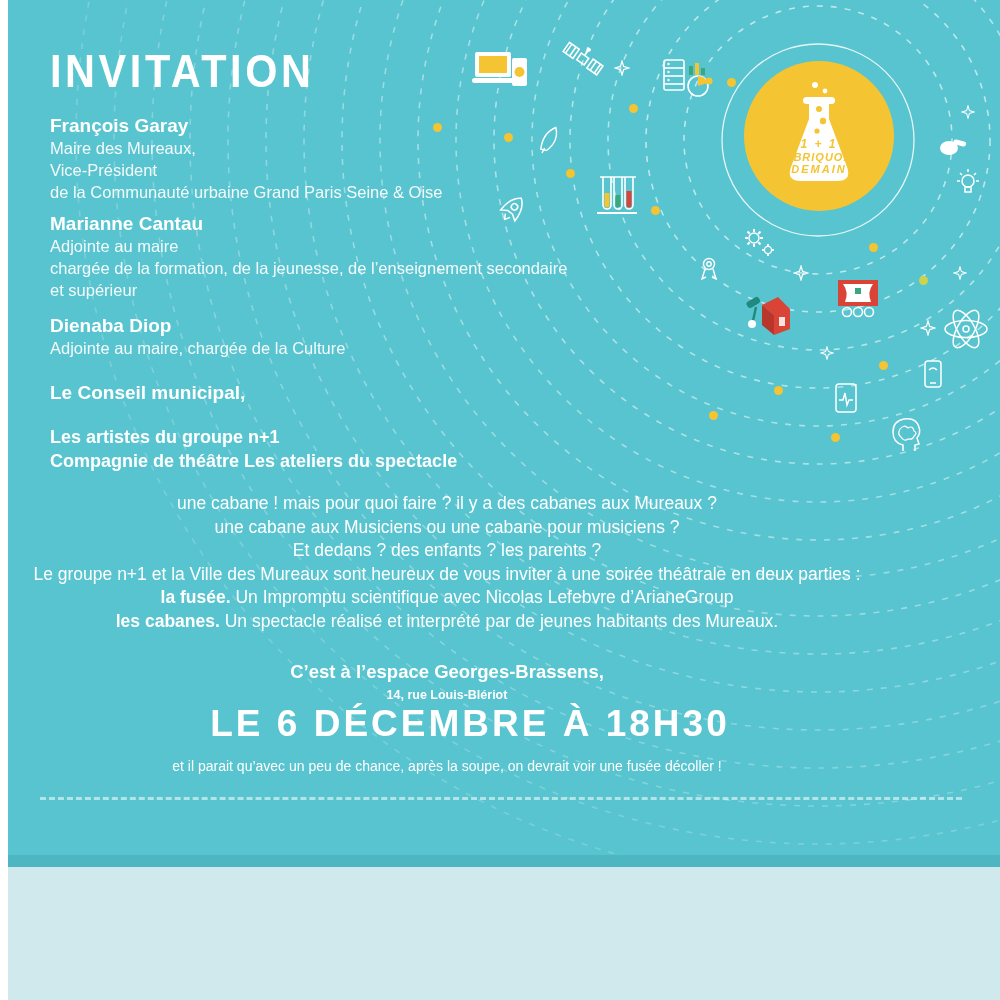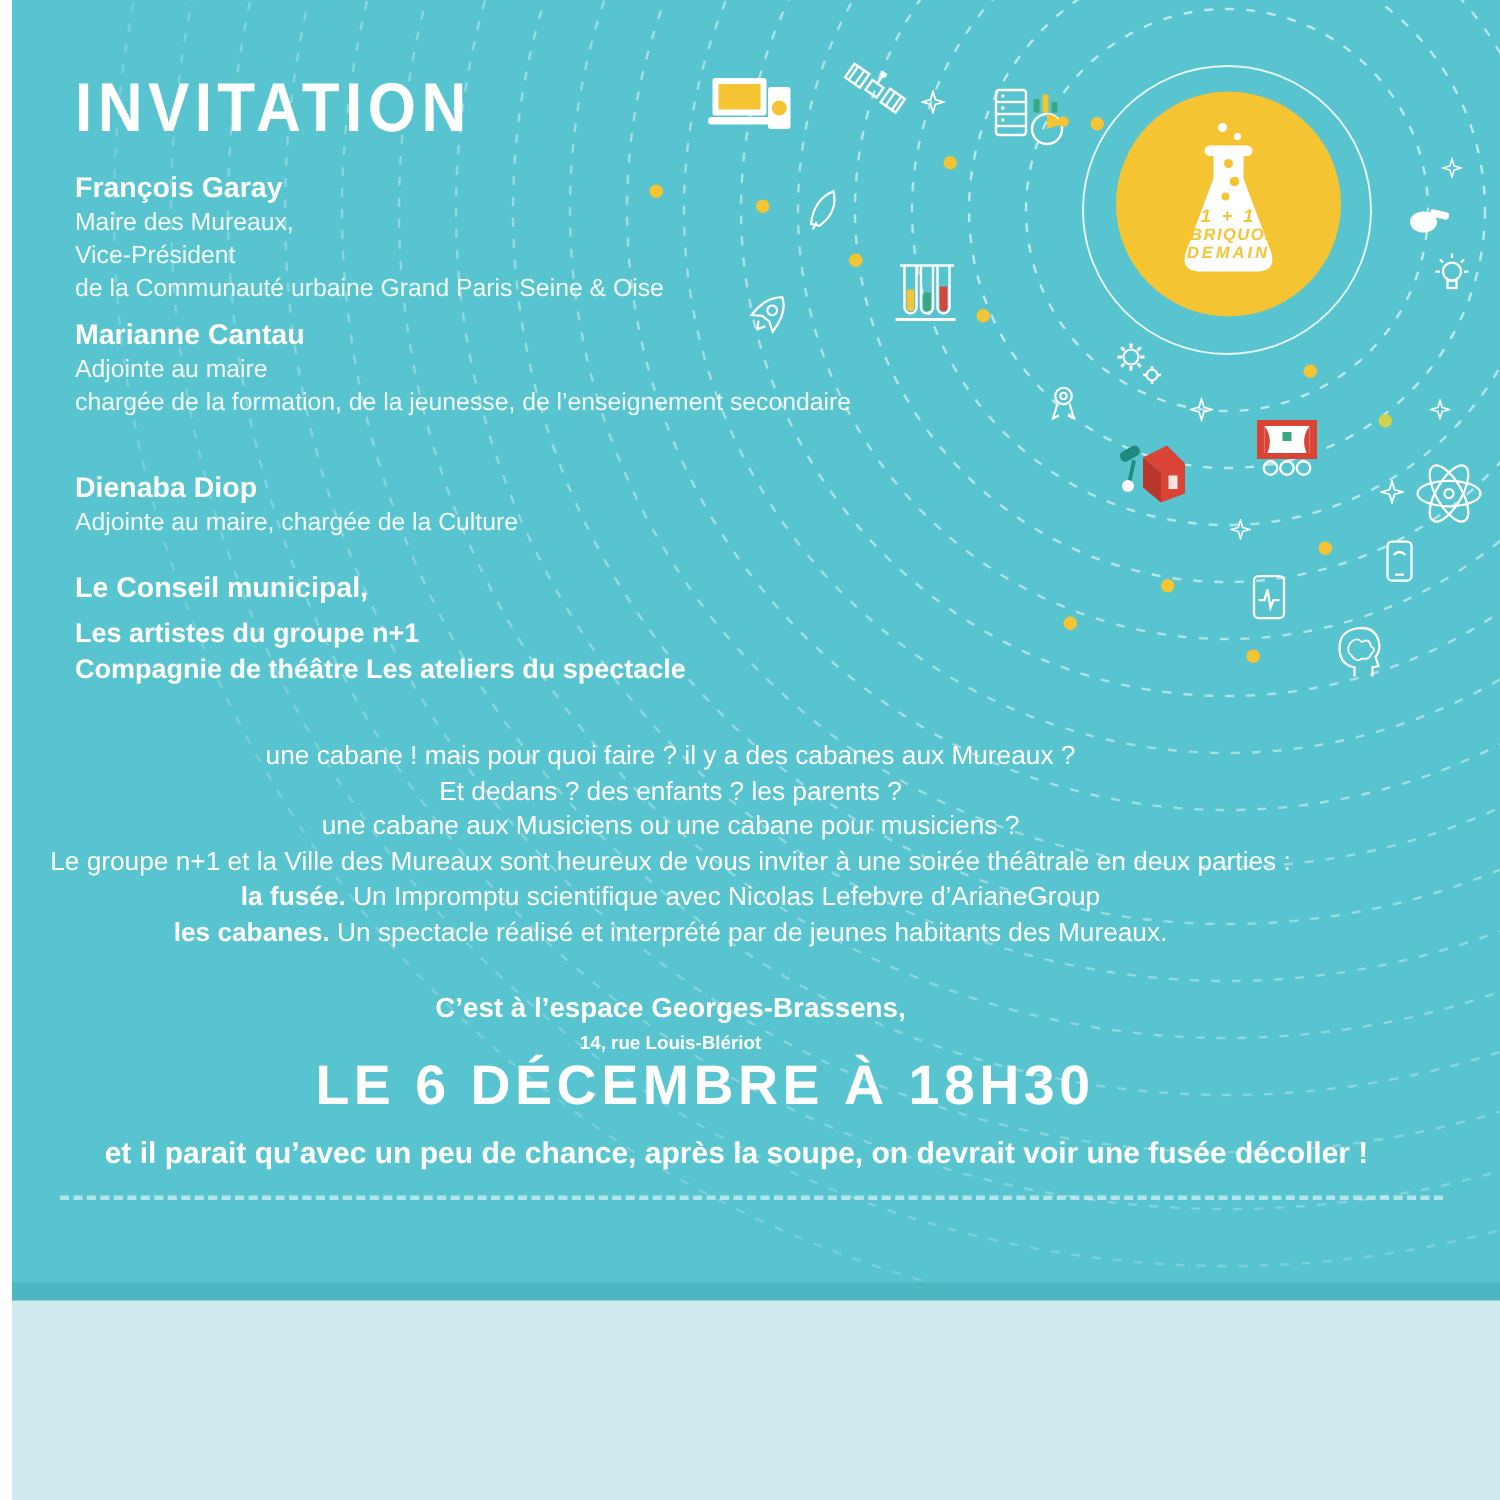--- a/index.html
+++ b/index.html
@@ -14,21 +14,21 @@
   .title{left:50px;top:44px;font-size:46px;font-weight:800;letter-spacing:4px;
          transform:scaleX(.9);transform-origin:left;color:#fff;}
   .host-name{font-size:19px;font-weight:700;}
   .host-lines{font-size:16.5px;line-height:22px;color:rgba(255,255,255,.93);}
   .centered{left:0;width:894px;text-align:center;}
   .invite{top:492px;font-size:17.5px;line-height:23.6px;}
   .invite b{font-weight:700;}
   .venue{top:661px;font-size:18.5px;font-weight:700;}
   .address{top:688px;font-size:12.5px;font-weight:700;}
   .datetime{top:703px;font-size:37px;font-weight:800;letter-spacing:3px;margin-left:23px;}
-  .note{top:758px;font-size:20px;font-weight:700;margin-left:44px;}
+  .note{top:758px;font-size:14px;font-weight:400;}
   .separator{position:absolute;left:40px;top:797px;width:922px;border-top:3px dashed rgba(255,255,255,.55);z-index:3;}
   .pre-footer{position:absolute;left:0;top:855px;width:1000px;height:12px;background:#4db6c1;z-index:2;}
   .footer{position:absolute;left:0;top:867px;width:1000px;height:133px;background:#cfe9ec;z-index:4;}
   
   .badge{position:absolute;left:744px;top:61px;width:150px;height:150px;border-radius:50%;
          background:#f4c433;z-index:2;font-style:italic;}
   .badge .flask{position:absolute;left:29px;top:18px;}
   .badge-text{position:absolute;left:0;top:76px;width:150px;text-align:center;color:#f4c433;
               font-weight:800;z-index:3;}
   .badge-text .b1{font-size:12px;letter-spacing:2px;}
@@ -296,38 +296,39 @@
       <div>Maire des Mureaux,</div>
       <div>Vice-Président</div>
       <div>de la Communauté urbaine Grand Paris Seine &amp; Oise</div>
     </div>
   </div>
   <div class="txt" style="left:50px;top:213px">
     <div class="host-name">Marianne Cantau</div>
     <div class="host-lines">
       <div>Adjointe au maire</div>
       <div>chargée de la formation, de la jeunesse, de l’enseignement secondaire</div>
+      <div>et supérieur</div>
     </div>
   </div>
   <div class="txt" style="left:50px;top:315px">
     <div class="host-name">Dienaba Diop</div>
     <div class="host-lines">
       <div>Adjointe au maire, chargée de la Culture</div>
     </div>
   </div>
   <div class="txt host-name" style="left:50px;top:382px">Le Conseil municipal,</div>
-  <div class="txt" style="left:50px;top:411px;font-size:18px;font-weight:700;line-height:23.5px">
+  <div class="txt" style="left:50px;top:426px;font-size:18px;font-weight:700;line-height:23.5px">
     <div>Les artistes du groupe n+1</div>
     <div>Compagnie de théâtre Les ateliers du spectacle</div>
   </div>
 
   <div class="txt centered invite">
     <div><b></b><span>une cabane ! mais pour quoi faire ? il y a des cabanes aux Mureaux ?</span></div>
+    <div><b></b><span>une cabane aux Musiciens ou une cabane pour musiciens ?</span></div>
     <div><b></b><span>Et dedans ? des enfants ? les parents ?</span></div>
-    <div><b></b><span>une cabane aux Musiciens ou une cabane pour musiciens ?</span></div>
     <div><b></b><span>Le groupe n+1 et la Ville des Mureaux sont heureux de vous inviter à une soirée théâtrale en deux parties :</span></div>
     <div><b>la fusée.</b><span> Un Impromptu scientifique avec Nicolas Lefebvre d’ArianeGroup</span></div>
     <div><b>les cabanes.</b><span> Un spectacle réalisé et interprété par de jeunes habitants des Mureaux.</span></div>
   </div>
 
   <div class="txt centered venue">C’est à l’espace Georges-Brassens,</div>
   <div class="txt centered address">14, rue Louis-Blériot</div>
   <div class="txt centered datetime">LE 6 DÉCEMBRE À 18H30</div>
   <div class="txt centered note">et il parait qu’avec un peu de chance, après la soupe, on devrait voir une fusée décoller !</div>
 

